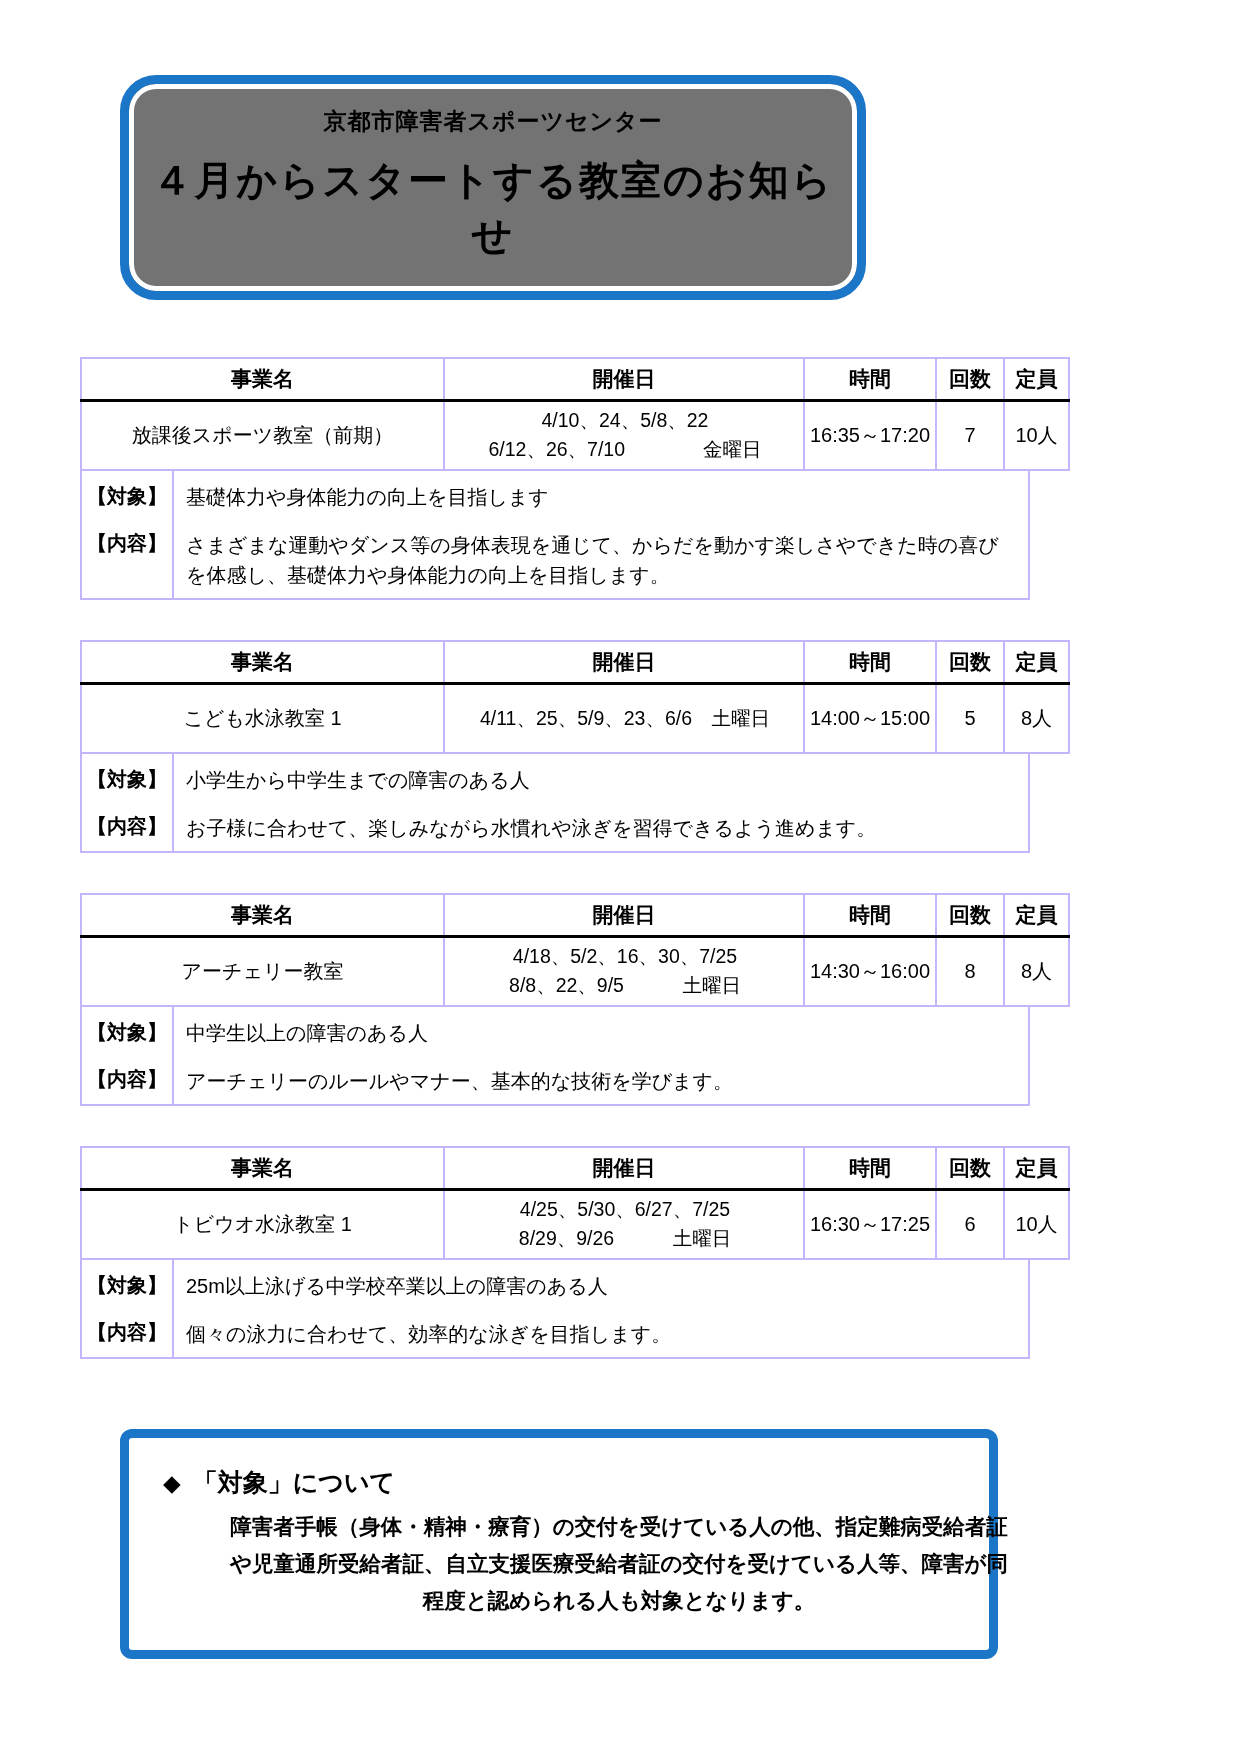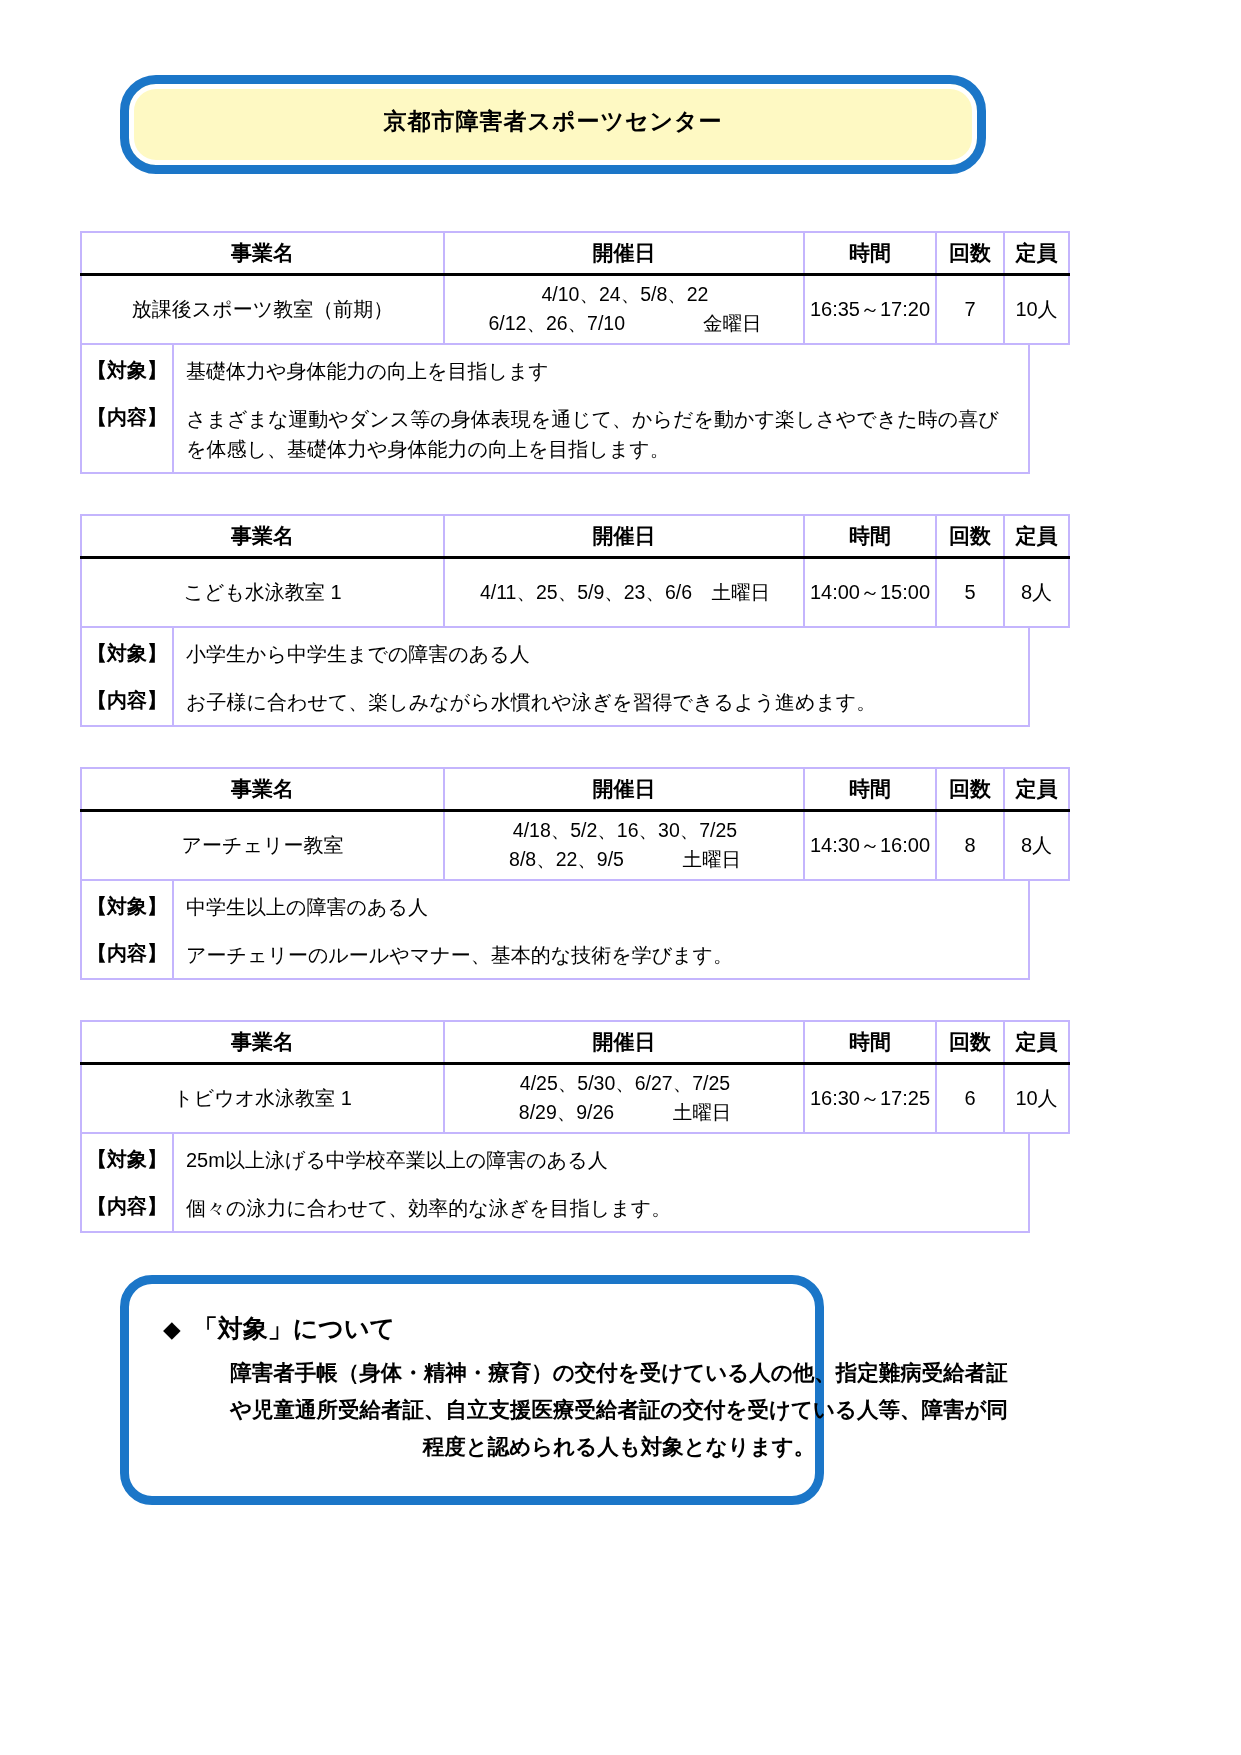--- a/index.html
+++ b/index.html
@@ -6,25 +6,25 @@
   html,body { background:#ffffff; }
   body {
     width:1241px;
     font-family:"Liberation Sans","DejaVu Sans",sans-serif;
     color:#000;
   }
   .page { width:1241px; min-height:1755px; background:#fff; padding-top:75px; position:relative; }
 
   
   .hero {
-    width:866px;
+    width:746px;
     margin-left:120px;
     border:9px solid #1b76c8;
     border-radius:36px;
-    background:#fef9c3;
+    background:#737373;
     box-shadow: inset 0 0 0 5px #ffffff;
     text-align:center;
     padding:22px 12px 28px;
   }
   .hero-org  { font-size:23px; font-weight:bold; letter-spacing:1px; }
   .hero-title{ font-size:40px; font-weight:bold; margin-top:16px; letter-spacing:2px; }
 
   
   .tables { margin-left:80px; width:948px; }
   .class-block { margin-top:40px; }
@@ -48,24 +48,24 @@
   .t-bottom { margin-top:-2px; }
   .t-bottom .lbl { width:92px; font-weight:bold; font-size:20px; padding:8px 2px; }
   .t-bottom .txt { width:856px; text-align:left; padding:8px 12px; font-size:20px; line-height:1.5; }
   .row-target td { border-bottom:none; height:52px; }
   .row-content td { border-top:none; padding-top:2px; padding-bottom:20px; }
   .row-content .lbl { vertical-align:top; padding-top:8px; }
   .row-content .txt { vertical-align:top; padding-top:8px; }
 
   
   .note {
-    margin:42px 0 0 120px;
-    width:704px;
+    margin:70px 0 0 120px;
+    width:878px;
     border:9px solid #1b76c8;
-    border-radius:32px;
+    border-radius:12px;
     background:#fff;
     padding:28px 30px 30px 34px;
   }
   .note-head { font-size:25px; font-weight:bold; }
   .note-head .diamond { margin-right:12px; font-size:23px; }
   .note-body {
     margin-left:58px;
     margin-top:10px;
     width:796px;
     font-size:21.5px;
@@ -74,20 +74,21 @@
     text-align:center;
   }
 </style>
 </head>
 <body>
 
 <div class="page">
 
   <div class="hero">
     <div class="hero-org">京都市障害者スポーツセンター</div>
+    <div class="hero-title">４月からスタートする教室のお知らせ</div>
   </div>
 
   <div class="tables">
 
     <div class="class-block">
       <table class="t-top">
         <tbody>
             <tr class="thead">
           <td class="c-name">事業名</td>
           <td class="c-dates">開催日</td>

